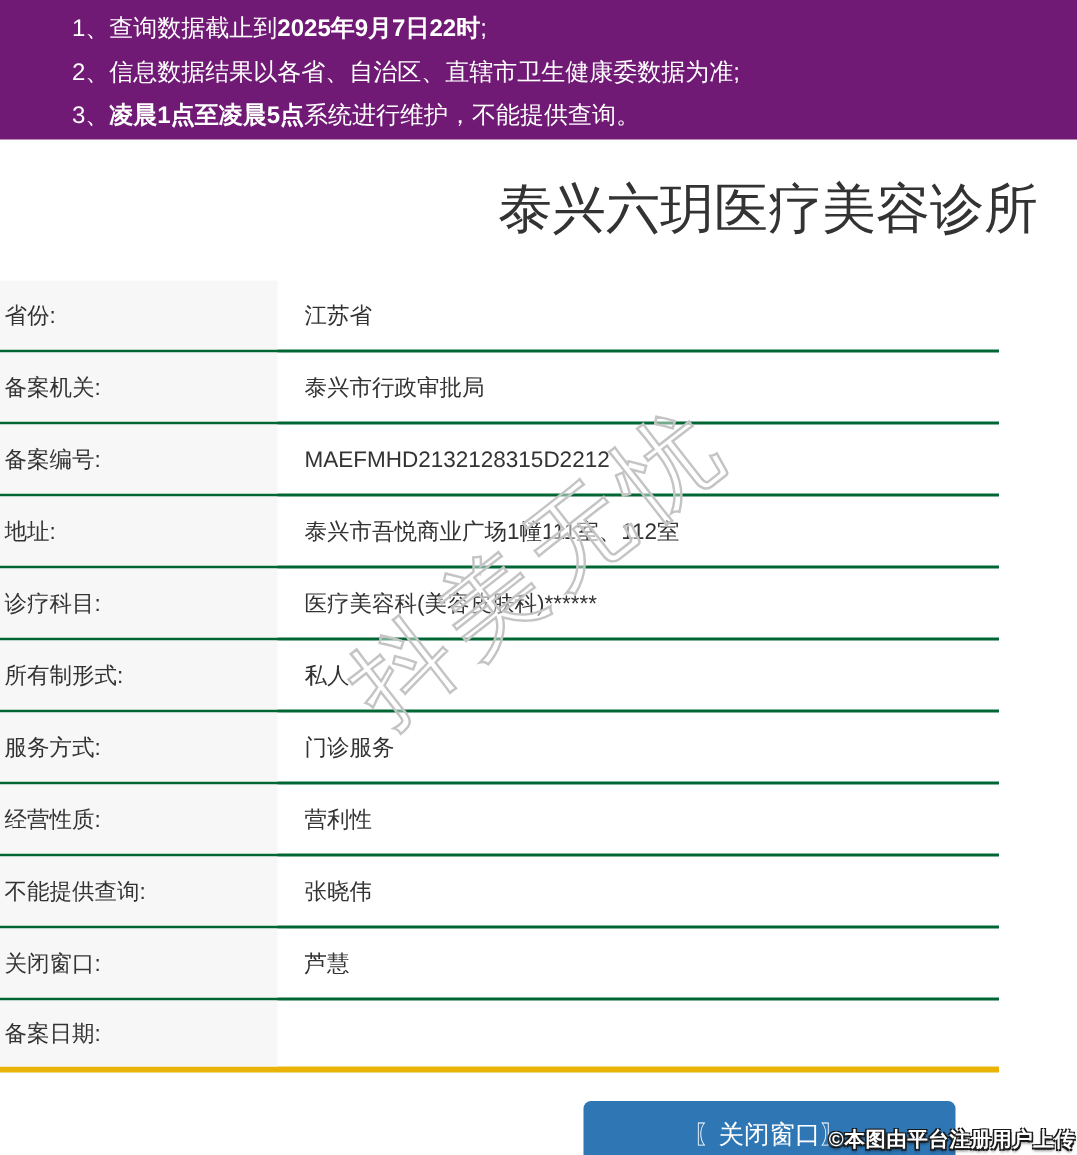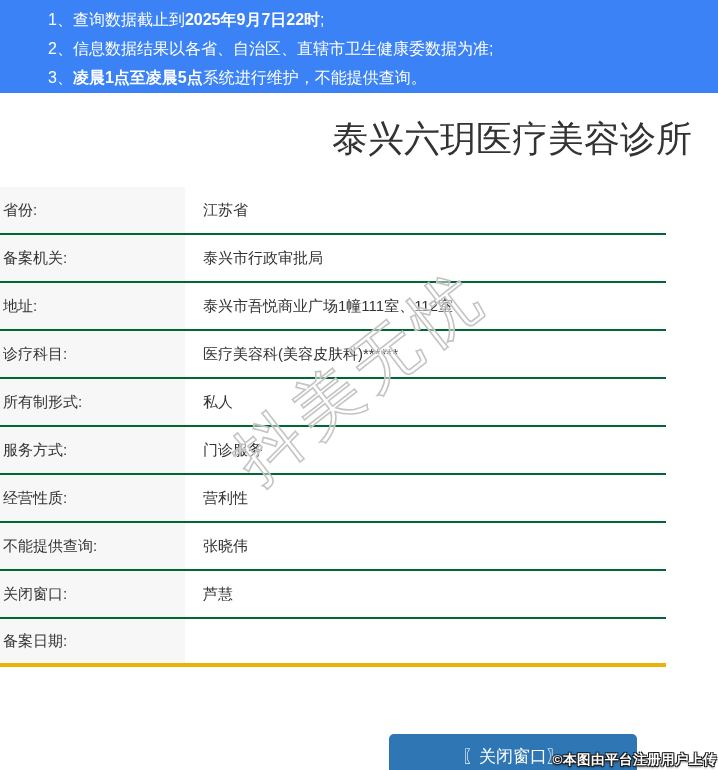--- a/index.html
+++ b/index.html
@@ -12,21 +12,21 @@
     position: relative;
     width: 718px;
     height: 770px;
     background: #ffffff;
     overflow: hidden;
   }
   
   .banner {
     width: 718px;
     height: 93px;
-    background: #3b82f6;
+    background: #701a75;
     color: #ffffff;
     padding-top: 5px;
   }
   .banner-line {
     padding-left: 48px;
     font-size: 16px;
     line-height: 29px;
     white-space: nowrap;
   }
   .banner-line b { font-weight: bold; }
@@ -143,20 +143,24 @@
   <div class="info-table">
     <div class="row">
       <div class="cell-label">省份:</div>
       <div class="cell-value">江苏省</div>
     </div>
     <div class="row">
       <div class="cell-label">备案机关:</div>
       <div class="cell-value">泰兴市行政审批局</div>
     </div>
     <div class="row">
+      <div class="cell-label">备案编号:</div>
+      <div class="cell-value">MAEFMHD2132128315D2212</div>
+    </div>
+    <div class="row">
       <div class="cell-label">地址:</div>
       <div class="cell-value">泰兴市吾悦商业广场1幢111室、112室</div>
     </div>
     <div class="row">
       <div class="cell-label">诊疗科目:</div>
       <div class="cell-value">医疗美容科(美容皮肤科)******</div>
     </div>
     <div class="row">
       <div class="cell-label">所有制形式:</div>
       <div class="cell-value">私人</div>

